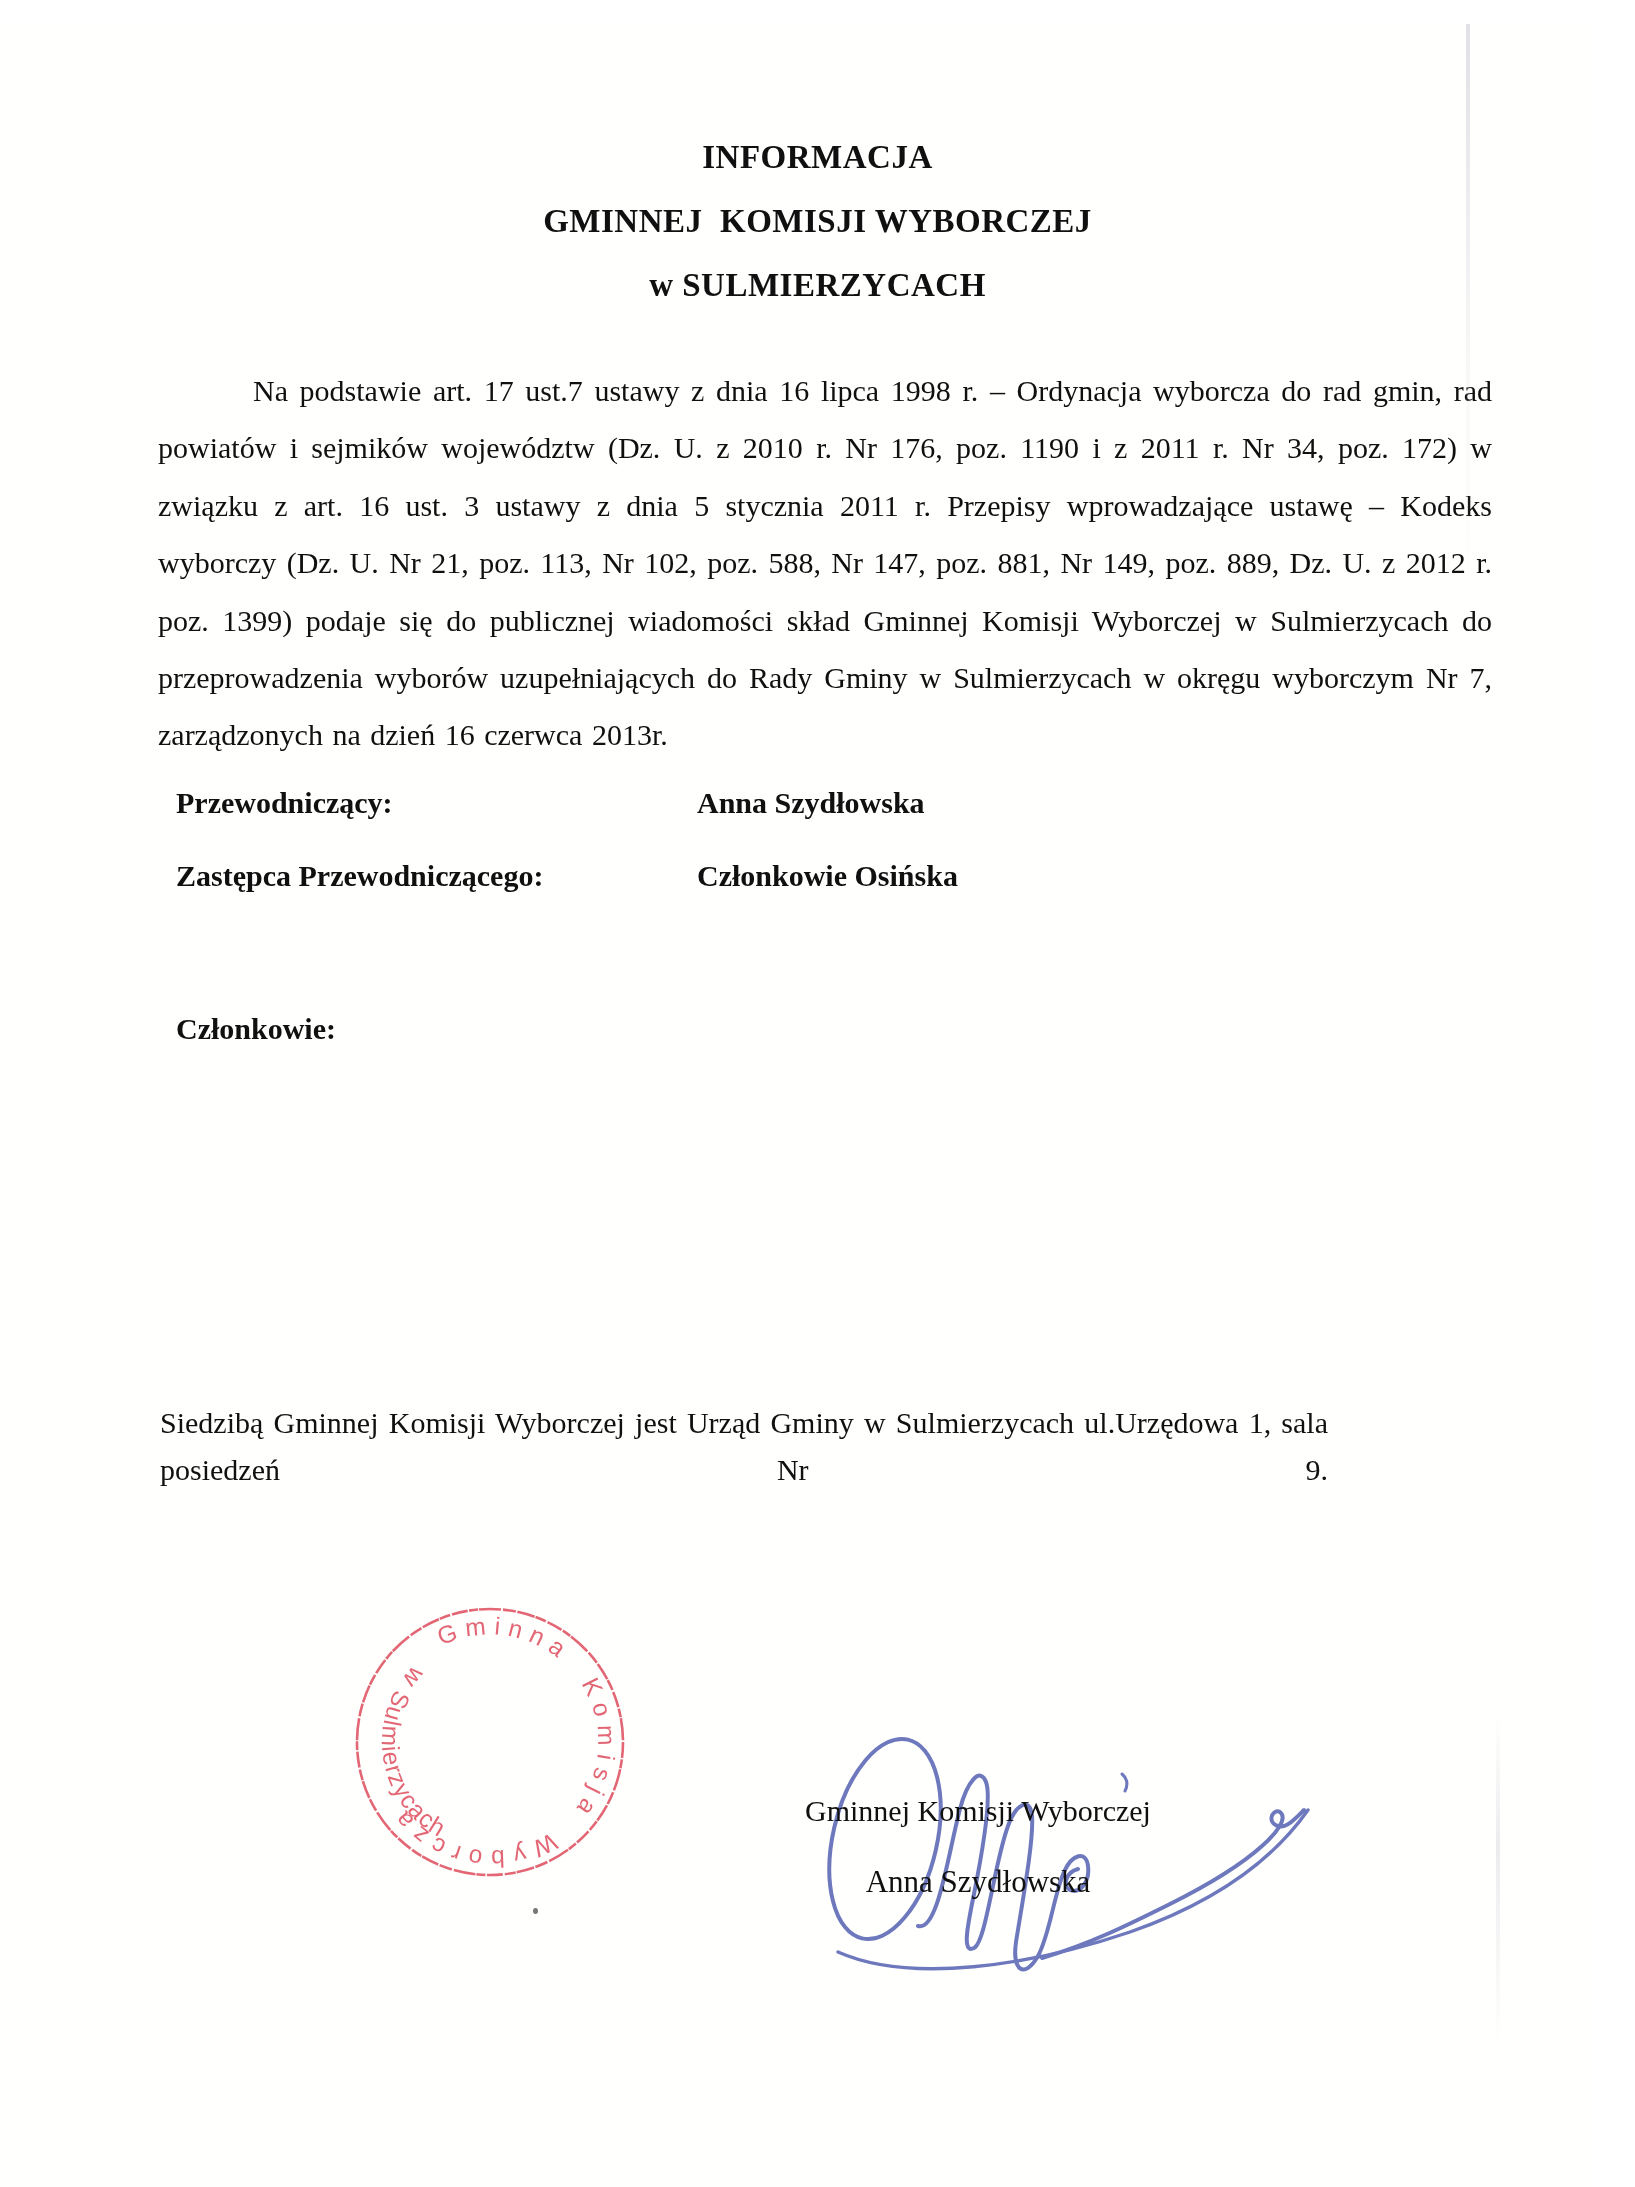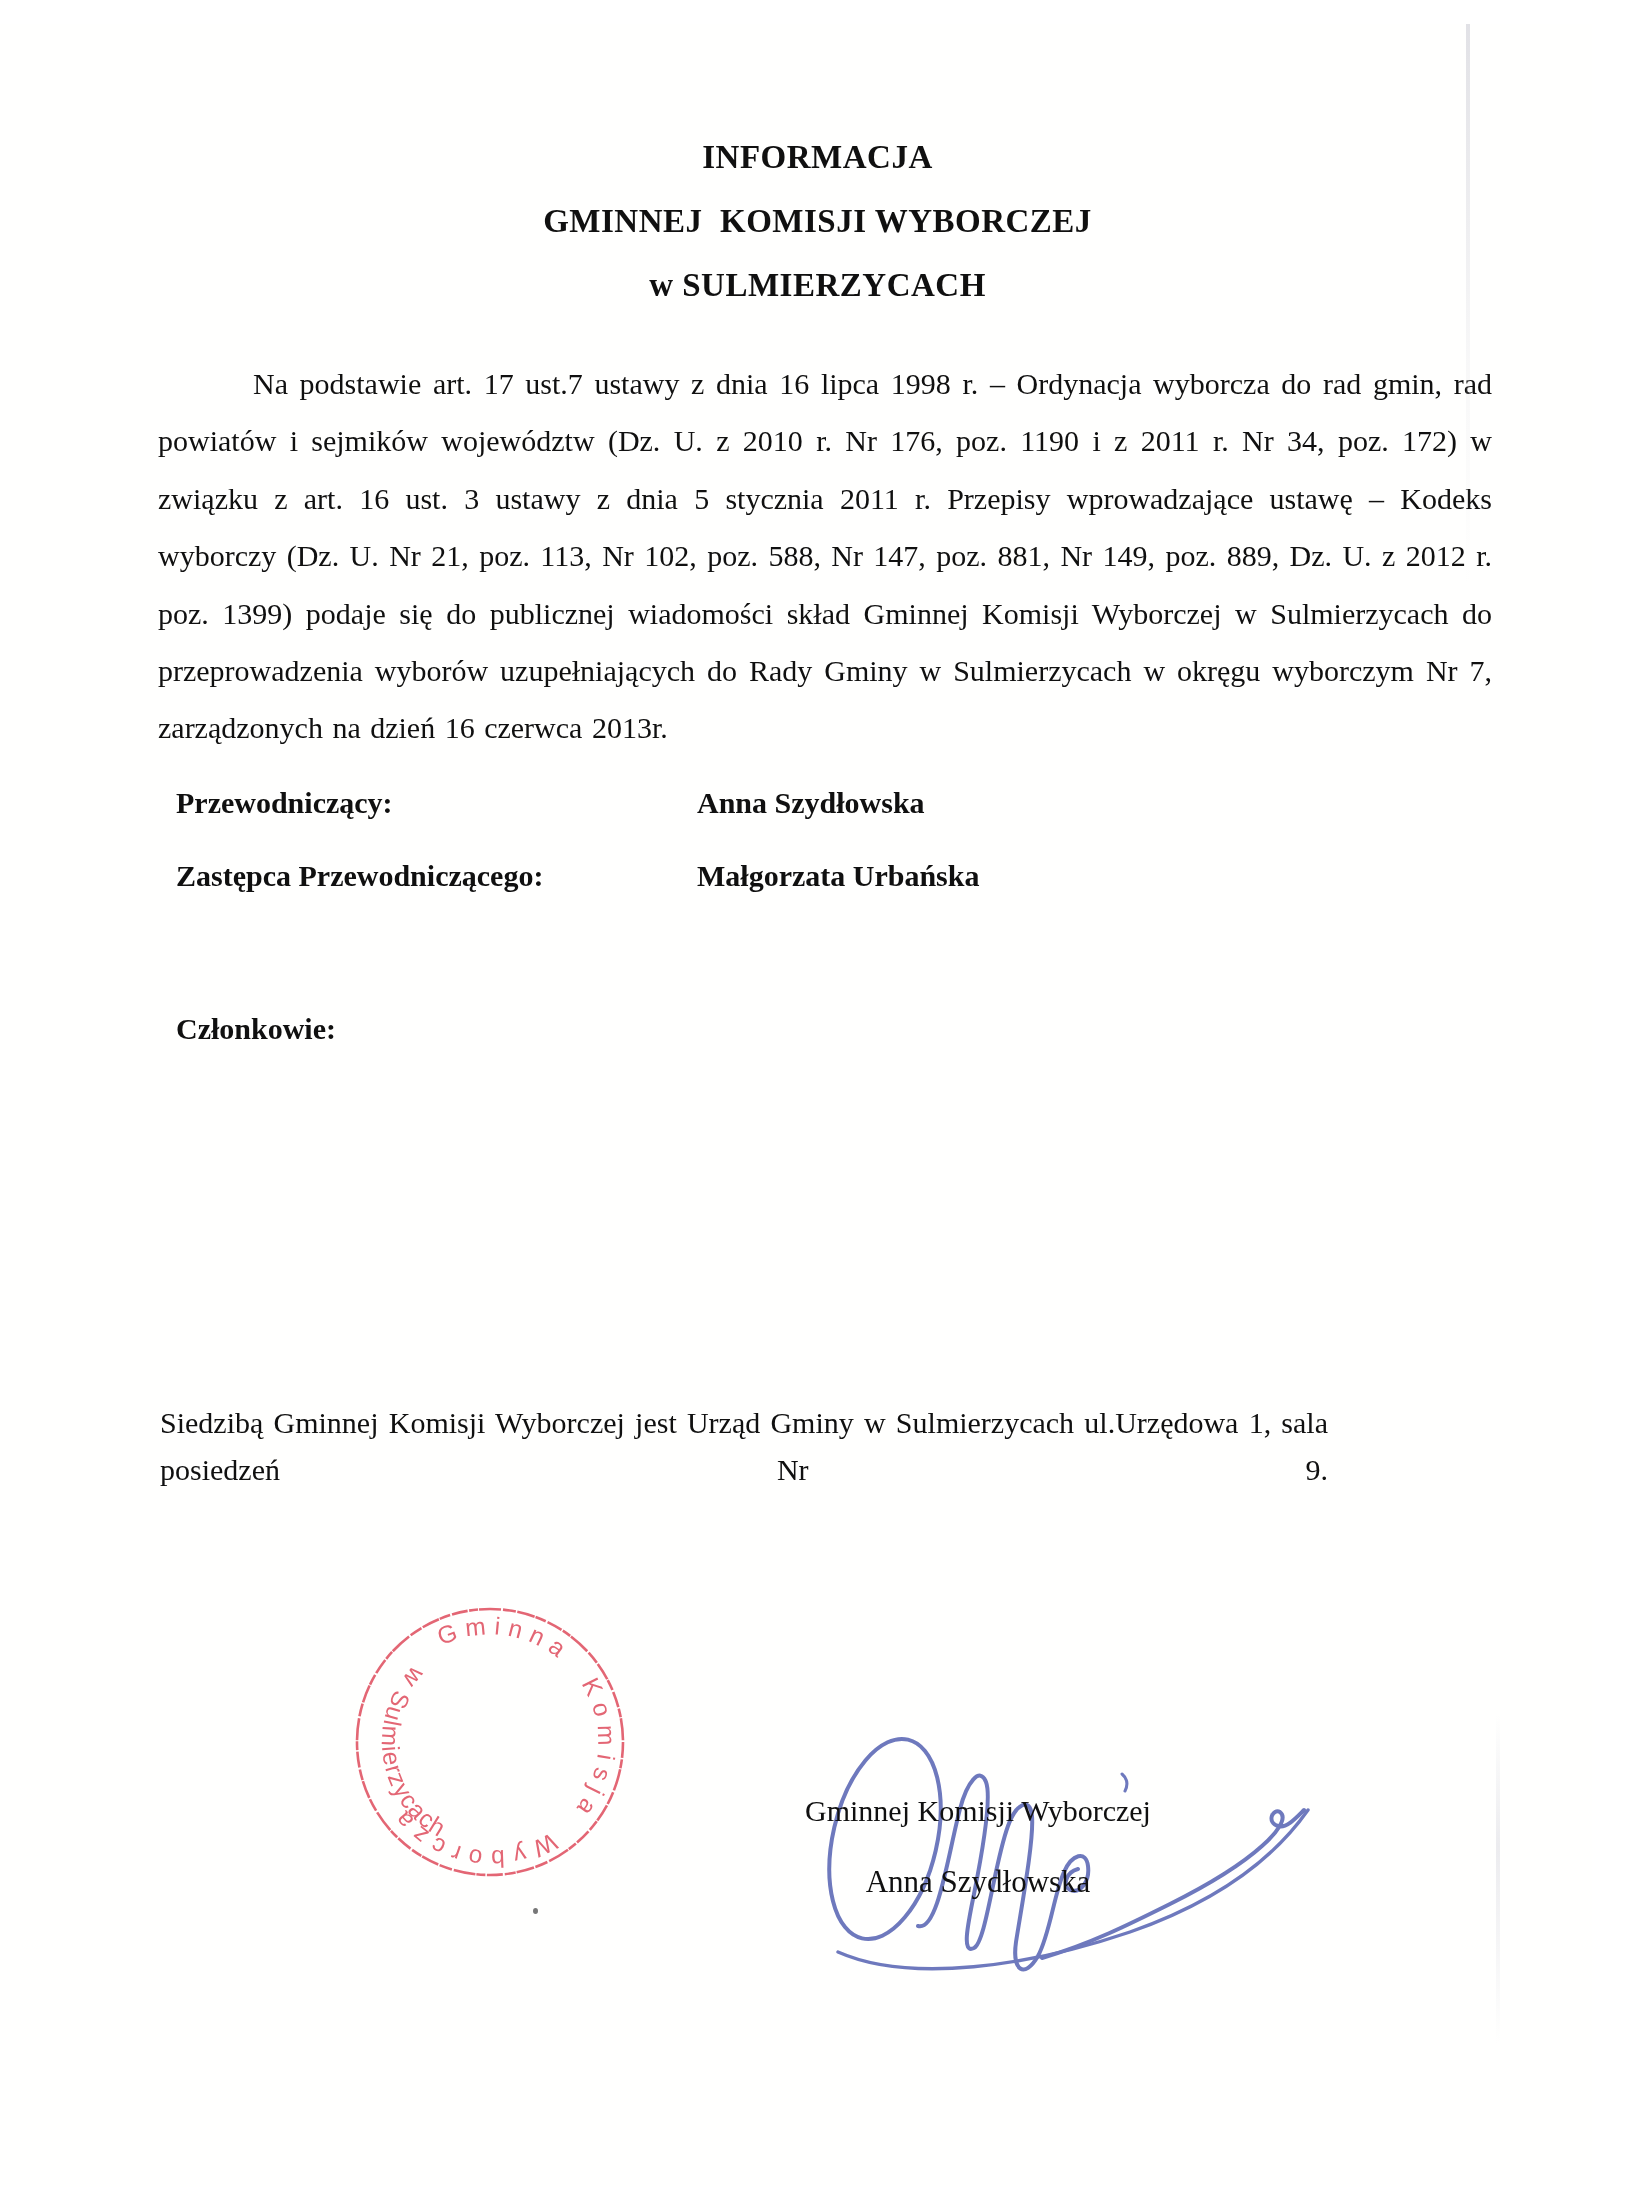--- a/index.html
+++ b/index.html
@@ -20,21 +20,21 @@
     font-weight: bold;
     font-size: 33px;
     letter-spacing: 0.5px;
     white-space: pre;
   }
   #title1 { top: 115px; }
   #title2 { top: 179px; }
   #title3 { top: 243px; }
   #legal-paragraph {
     position: absolute;
-    left: 158px; top: 301px; width: 1334px;
+    left: 158px; top: 308px; width: 1334px;
     font-size: 30px;
     line-height: 57.4px;
     text-align: justify;
     text-indent: 95px;
     word-spacing: 2px;
   }
   .role-label {
     position: absolute;
     left: 176px;
     font-weight: bold;
@@ -113,21 +113,21 @@
   <div class="title-line" id="title1">INFORMACJA</div>
   <div class="title-line" id="title2">GMINNEJ  KOMISJI WYBORCZEJ</div>
   <div class="title-line" id="title3">w SULMIERZYCACH</div>
 
   <p id="legal-paragraph">Na podstawie art. 17 ust.7 ustawy z dnia 16 lipca 1998 r. – Ordynacja wyborcza do rad gmin, rad powiatów i sejmików województw (Dz. U. z 2010 r. Nr 176, poz. 1190 i z 2011 r. Nr 34, poz. 172) w związku z art. 16 ust. 3 ustawy z dnia 5 stycznia 2011 r. Przepisy wprowadzające ustawę – Kodeks wyborczy (Dz. U. Nr 21, poz. 113, Nr 102, poz. 588, Nr 147, poz. 881, Nr 149, poz. 889, Dz. U. z 2012 r. poz. 1399) podaje się do publicznej wiadomości  skład Gminnej Komisji Wyborczej w Sulmierzycach do przeprowadzenia wyborów uzupełniających  do Rady Gminy w Sulmierzycach w okręgu wyborczym Nr 7, zarządzonych na dzień 16 czerwca 2013r.</p>
 
   <div class="role-label" id="role1-label">Przewodniczący:</div>
   <div class="role-name" id="role1-name">Anna Szydłowska</div>
 
   <div class="role-label" id="role2-label">Zastępca Przewodniczącego:</div>
-  <div class="role-name" id="role2-name">Małgorzata Urbańska</div>
+  <div class="role-name" id="role2-name">Członkowie Osińska</div>
 
   <div class="role-label" id="members-label">Członkowie:</div>
 
 
   <p id="seat-paragraph">Siedzibą Gminnej Komisji Wyborczej  jest Urząd Gminy w Sulmierzycach ul.Urzędowa 1, sala posiedzeń Nr 9.</p>
 
   <svg id="stamp-svg" viewBox="0 0 280 280" aria-hidden="true">
     <g opacity="0.82">
       <circle cx="140" cy="140" r="133" fill="none" stroke="#dd4556" stroke-width="2.6" stroke-dasharray="16 1.5 9 1 22 2 13 1.5 18 1 11 2"></circle>
       <defs>

